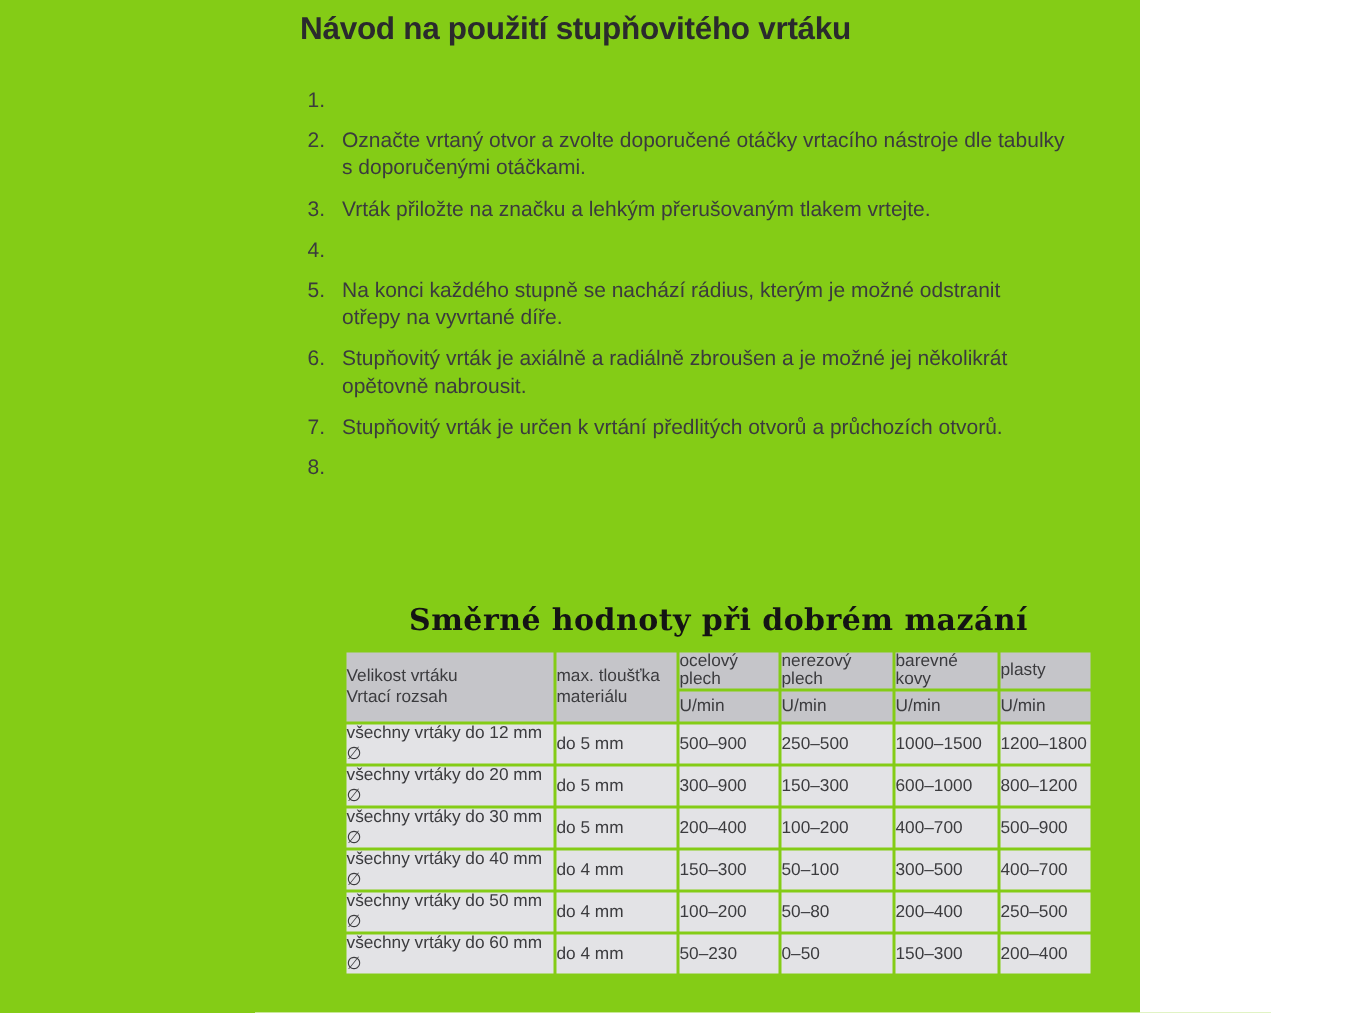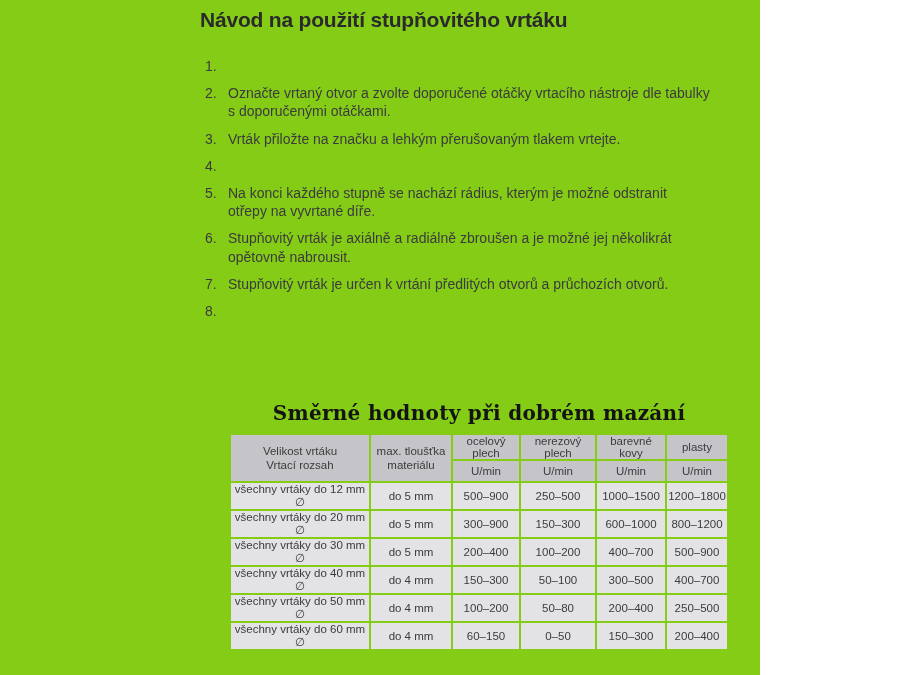--- a/index.html
+++ b/index.html
@@ -72,21 +72,21 @@
   }
   table.speed-table {
     border-collapse: separate;
     border-spacing: 2px;
     width: 500px;
     table-layout: fixed;
   }
   table.speed-table td {
     font-size: 11.5px;
     color: #3b3b3e;
-    text-align: center;
+    text-align: left;
     vertical-align: middle;
     padding: 0;
   }
   td.hdr {
     background: #c5c5c9;
   }
   td.hdr-merged {
     white-space: pre-line;
     line-height: 14px;
   }
@@ -216,21 +216,21 @@
           <td class="body-cell size-cell">všechny vrtáky do 50 mm ∅</td>
           <td class="body-cell">do 4 mm</td>
           <td class="body-cell">100–200</td>
           <td class="body-cell">50–80</td>
           <td class="body-cell">200–400</td>
           <td class="body-cell">250–500</td>
         </tr>
         <tr>
           <td class="body-cell size-cell">všechny vrtáky do 60 mm ∅</td>
           <td class="body-cell">do 4 mm</td>
-          <td class="body-cell">60–150</td>
+          <td class="body-cell">50–230</td>
           <td class="body-cell">0–50</td>
           <td class="body-cell">150–300</td>
           <td class="body-cell">200–400</td>
         </tr>
       </tbody>
     </table>
   </div>
 </div>
 
 </body></html>

